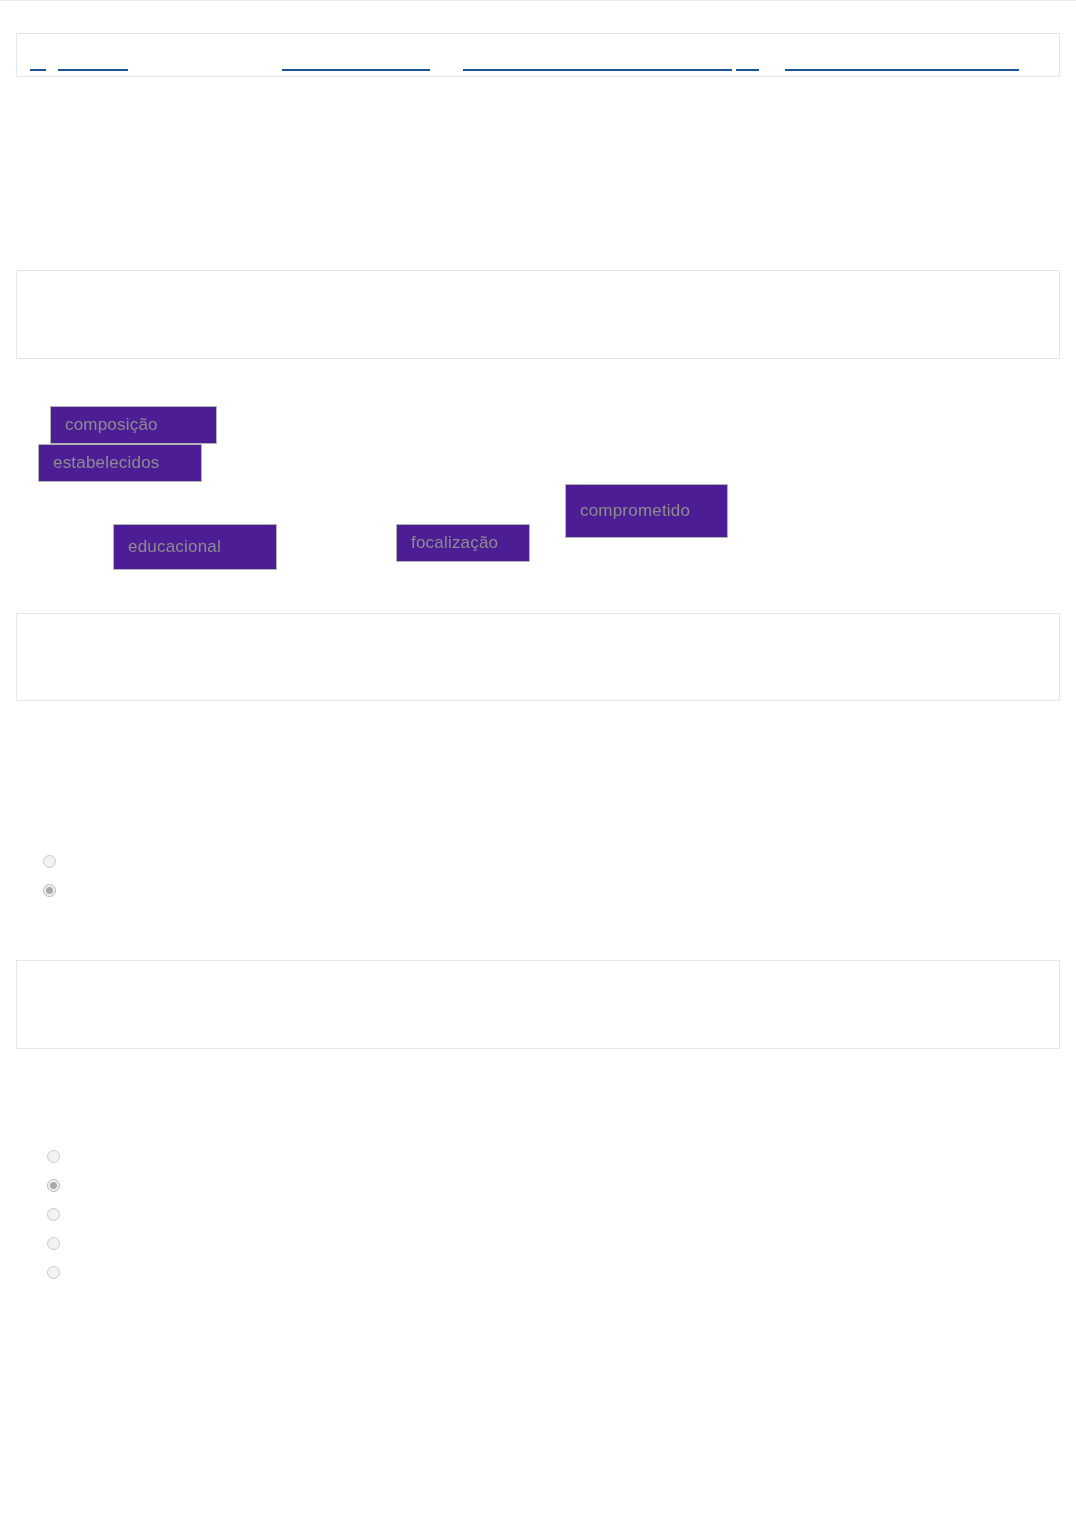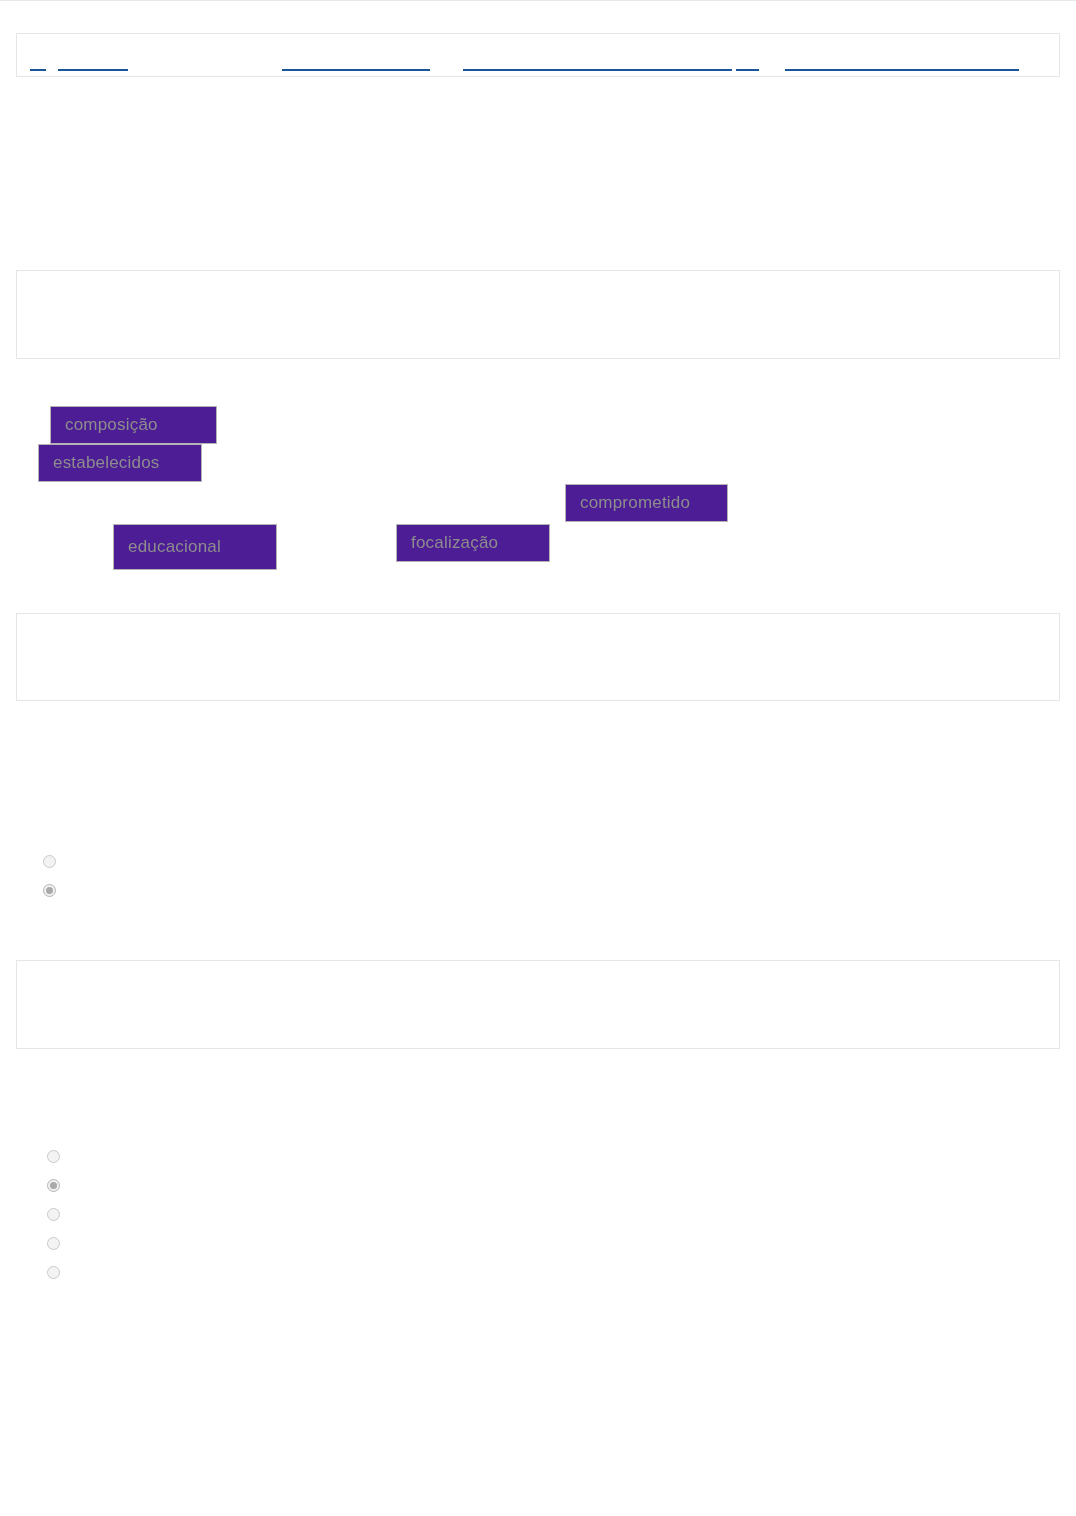--- a/index.html
+++ b/index.html
@@ -133,23 +133,23 @@
 
 <div id="content-boxes">
     <div class="content-box" style="top: 270px; width: 1044px; height: 89px;"></div>
     <div class="content-box" style="top: 613px; width: 1044px; height: 88px;"></div>
     <div class="content-box" style="top: 960px; width: 1044px; height: 89px;"></div>
   </div>
 
 <div id="word-chips">
     <div class="word-chip" style="left: 50px; top: 406px; width: 167px; height: 38px;">composição</div>
     <div class="word-chip" style="left: 38px; top: 444px; width: 164px; height: 38px;">estabelecidos</div>
-    <div class="word-chip" style="left: 565px; top: 484px; width: 163px; height: 38px;">comprometido</div>
+    <div class="word-chip" style="left: 565px; top: 484px; width: 163px; height: 54px;">comprometido</div>
     <div class="word-chip" style="left: 113px; top: 524px; width: 164px; height: 46px;">educacional</div>
-    <div class="word-chip" style="left: 396px; top: 524px; width: 154px; height: 38px;">focalização</div>
+    <div class="word-chip" style="left: 396px; top: 524px; width: 134px; height: 38px;">focalização</div>
   </div>
 
 <div id="radio-groups">
     <div class="radio-group" style="left: 43px; top: 847px;">
       <div class="radio-row">
         <span class="radio-mark"></span>
         <span class="radio-label"></span>
       </div>
       <div class="radio-row">
         <span class="radio-mark checked"></span>

